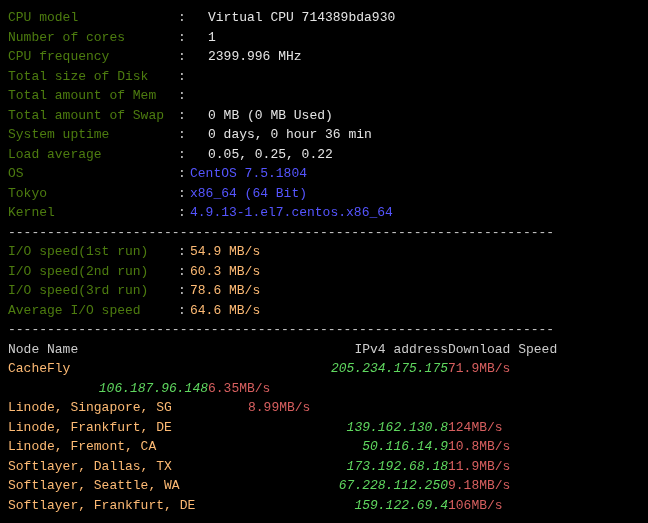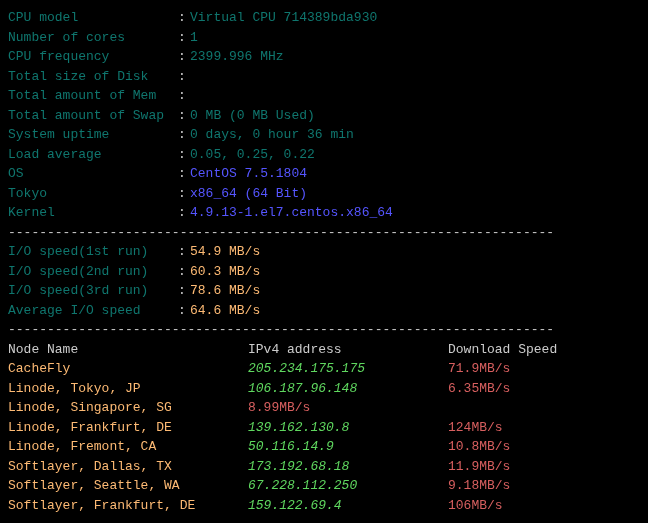--- a/index.html
+++ b/index.html
@@ -15,44 +15,45 @@
       padding: 8px;
       width: 648px;
       line-height: 1.5;
     }
     .row {
       display: flex;
       white-space: pre;
     }
     .label {
       width: 170px;
-      color: #0f766e;
+      color: #4d7c0f;
     }
     .colon {
       color: #ccc;
       width: 12px;
     }
-    .cyan { color: #0f766e; }
+    .cyan { color: #e5e5e5; margin-left: 18px; }
     .blue { color: #5555ff; }
     .yellow { color: #fdba74; }
     .green { color: #5fd75f; font-style: italic; }
     .red { color: #d75f5f; }
     .white { color: #ccc; }
     .divider {
       color: #ccc;
       letter-spacing: 0;
     }
     .node-row {
       display: flex;
     }
     .node-name {
       width: 240px;
     }
     .node-ip {
       width: 200px;
+      text-align: right;
     }
     .node-speed {
       flex: 1;
     }
   </style>
 </head>
 <body>
 
 <div id="sysinfo-container">
     <div class="row"><span class="label">CPU model</span><span class="colon">: </span><span class="cyan">Virtual CPU 714389bda930</span></div>
@@ -80,21 +81,20 @@
   <span class="node-ip white">IPv4 address</span>
   <span class="node-speed white">Download Speed</span>
 </div>
 <div id="nodes-container">
     <div class="node-row">
       <span class="node-name yellow">CacheFly</span>
       <span class="node-ip green">205.234.175.175</span>
       <span class="node-speed red">71.9MB/s</span>
     </div>
     <div class="node-row">
-      <span class="node-name yellow">Linode, Tokyo, JP</span>
       <span class="node-ip green">106.187.96.148</span>
       <span class="node-speed red">6.35MB/s</span>
     </div>
     <div class="node-row">
       <span class="node-name yellow">Linode, Singapore, SG</span>
       <span class="node-speed red">8.99MB/s</span>
     </div>
     <div class="node-row">
       <span class="node-name yellow">Linode, Frankfurt, DE</span>
       <span class="node-ip green">139.162.130.8</span>

